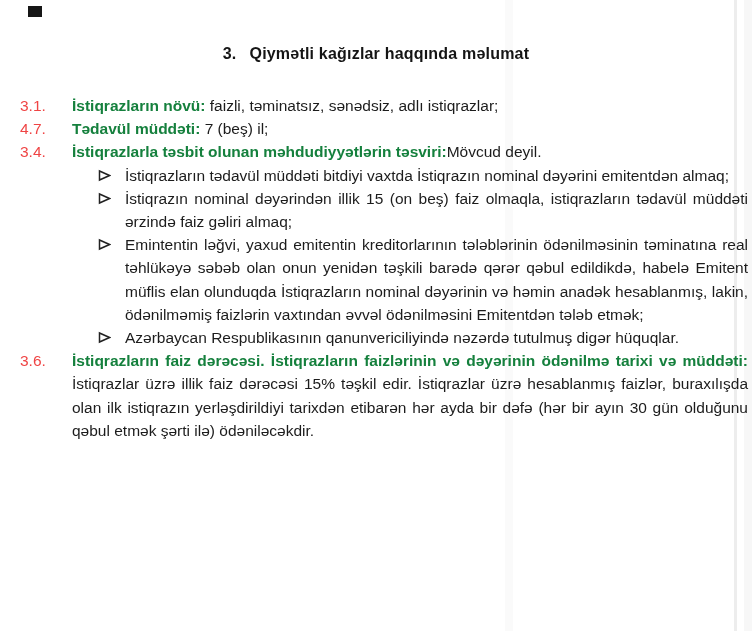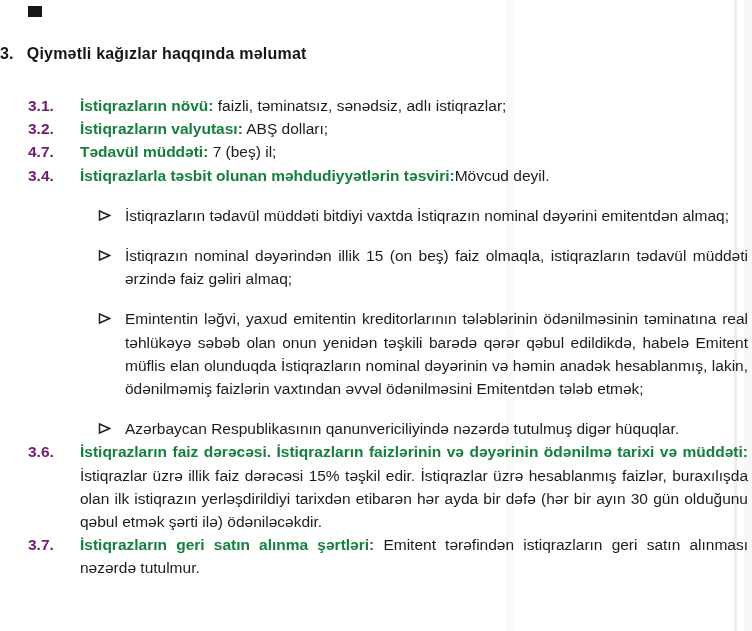--- a/index.html
+++ b/index.html
@@ -18,38 +18,39 @@
   .streak-b { left: 734px; width: 3px; background: #ededed; }
   .streak-c { left: 744px; width: 8px; background: #f7f7f7; }
   
   .artifact-square {
     position: absolute; left: 28px; top: 6px;
     width: 14px; height: 11px; background: #161616; z-index: 2;
   }
   .doc { position: relative; z-index: 1; }
   .title {
     padding-top: 45px;
+    text-align: center;
     font-weight: bold;
     font-size: 16px;
     color: #151515;
     letter-spacing: 0.2px;
   }
   .title .tnum { margin-right: 13px; }
   .content {
     margin-top: 31px;
     padding-left: 20px;
     padding-right: 4px;
     font-size: 15.5px;
     line-height: 23.2px;
   }
   .row { display: flex; }
-  .num { width: 52px; flex: none; font-weight: bold; color: #701a75; margin-left: 8px; }
+  .num { width: 52px; flex: none; font-weight: normal; color: #ef4444; }
   .rbody { flex: 1; text-align: justify; }
   .lab { font-weight: bold; color: #15803d; }
-  .bullet { display: flex; padding-left: 78px; margin-top: 17px; }
+  .bullet { display: flex; padding-left: 78px; }
   .bmark { width: 27px; flex: none; padding-top: 5px; }
   .bmark svg { display: block; }
   .btext { flex: 1; text-align: justify; }
 </style>
 </head>
 <body>
 
 <div class="page">
   <div class="streak streak-a"></div>
   <div class="streak streak-b"></div>
@@ -61,24 +62,20 @@
       <span class="tnum">3.</span><span>Qiymətli kağızlar haqqında məlumat</span>
     </div>
 
     <div class="content">
 
       <div class="row">
         <span class="num">3.1.</span>
         <div class="rbody"><span class="lab">İstiqrazların növü:</span><span> faizli, təminatsız, sənədsiz, adlı istiqrazlar;</span></div>
       </div>
 
-      <div class="row">
-        <span class="num">3.2.</span>
-        <div class="rbody"><span class="lab">İstiqrazların valyutası:</span><span> ABŞ dolları;</span></div>
-      </div>
 
       <div class="row">
         <span class="num">4.7.</span>
         <div class="rbody"><span class="lab">Tədavül müddəti:</span><span> 7 (beş) il;</span></div>
       </div>
 
       <div class="row">
         <span class="num">3.4.</span>
         <div class="rbody"><span class="lab">İstiqrazlarla təsbit olunan məhdudiyyətlərin təsviri:</span><span>Mövcud deyil.</span></div>
       </div>
@@ -118,20 +115,16 @@
             </svg>
           </span>
         <div class="btext">Azərbaycan Respublikasının qanunvericiliyində nəzərdə tutulmuş digər hüquqlar.</div>
       </div>
 
       <div class="row">
         <span class="num">3.6.</span>
         <div class="rbody"><span class="lab">İstiqrazların faiz dərəcəsi. İstiqrazların faizlərinin və dəyərinin ödənilmə tarixi və müddəti:</span><span> İstiqrazlar üzrə illik faiz dərəcəsi 15% təşkil edir. İstiqrazlar üzrə hesablanmış faizlər, buraxılışda olan ilk istiqrazın yerləşdirildiyi tarixdən etibarən hər ayda bir dəfə (hər bir ayın 30 gün olduğunu qəbul etmək şərti ilə) ödəniləcəkdir.</span></div>
       </div>
 
-      <div class="row">
-        <span class="num">3.7.</span>
-        <div class="rbody"><span class="lab">İstiqrazların geri satın alınma şərtləri:</span><span> Emitent tərəfindən istiqrazların geri satın alınması nəzərdə tutulmur.</span></div>
-      </div>
 
     </div>
   </div>
 </div>
 
 </body></html>

